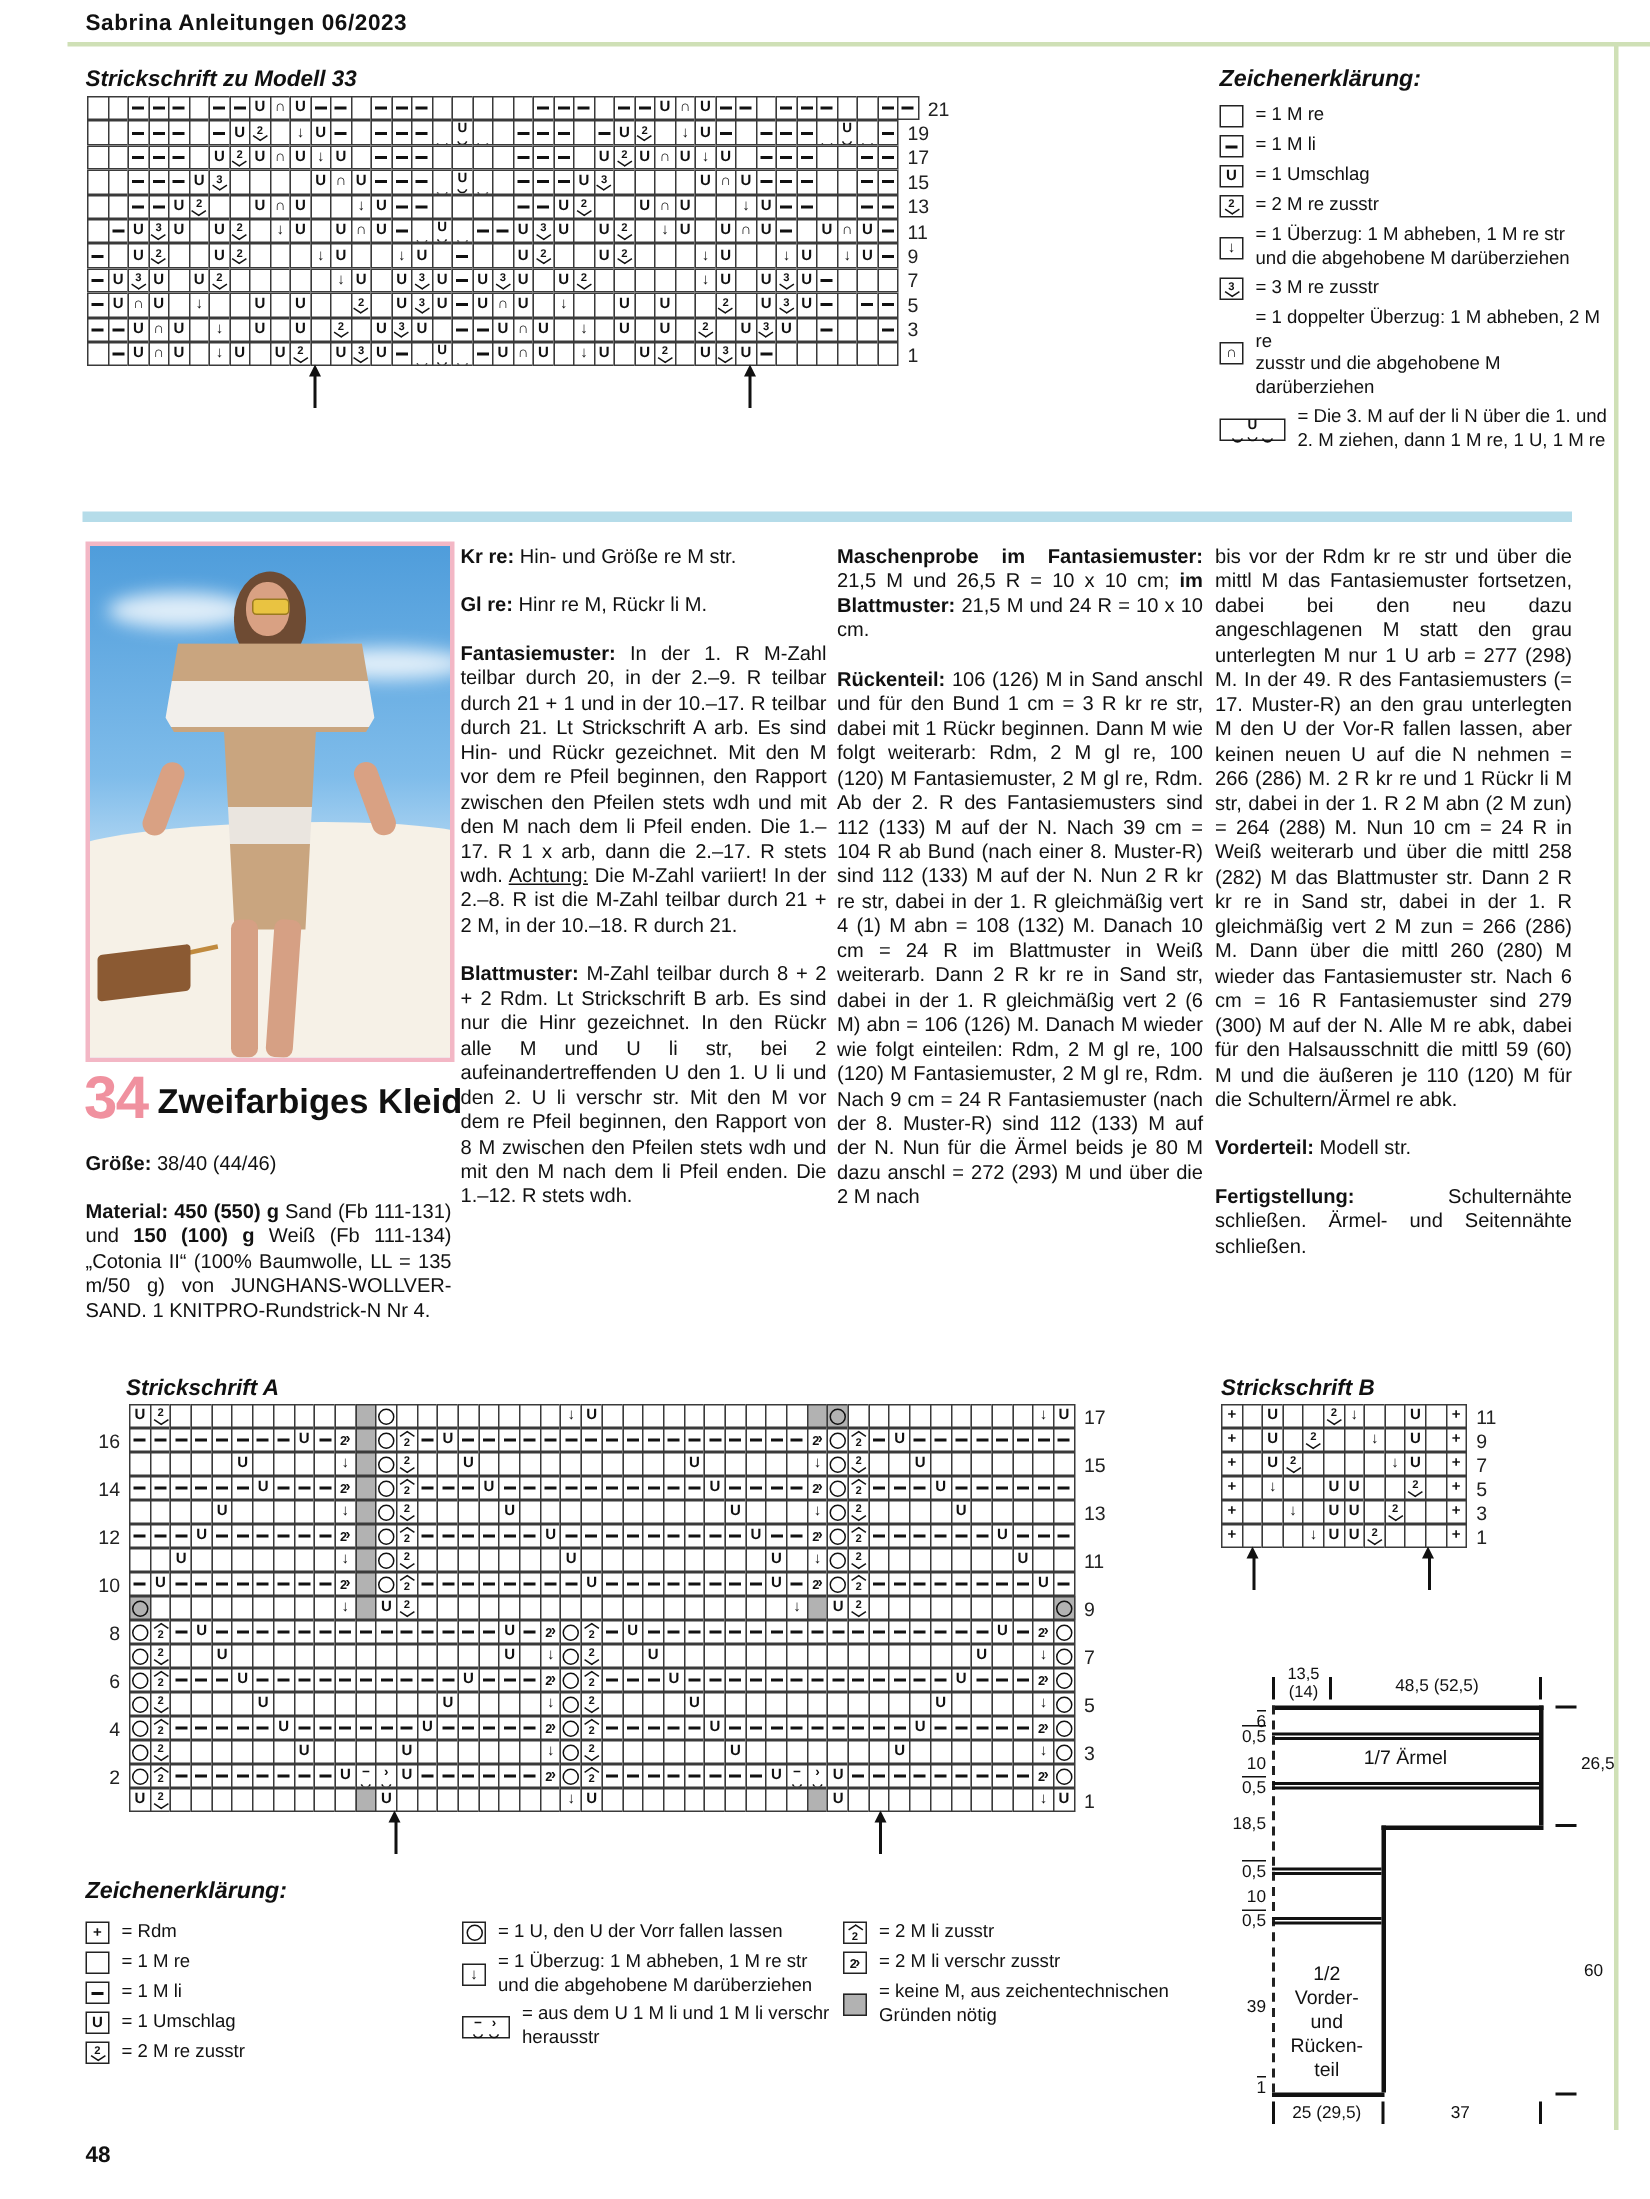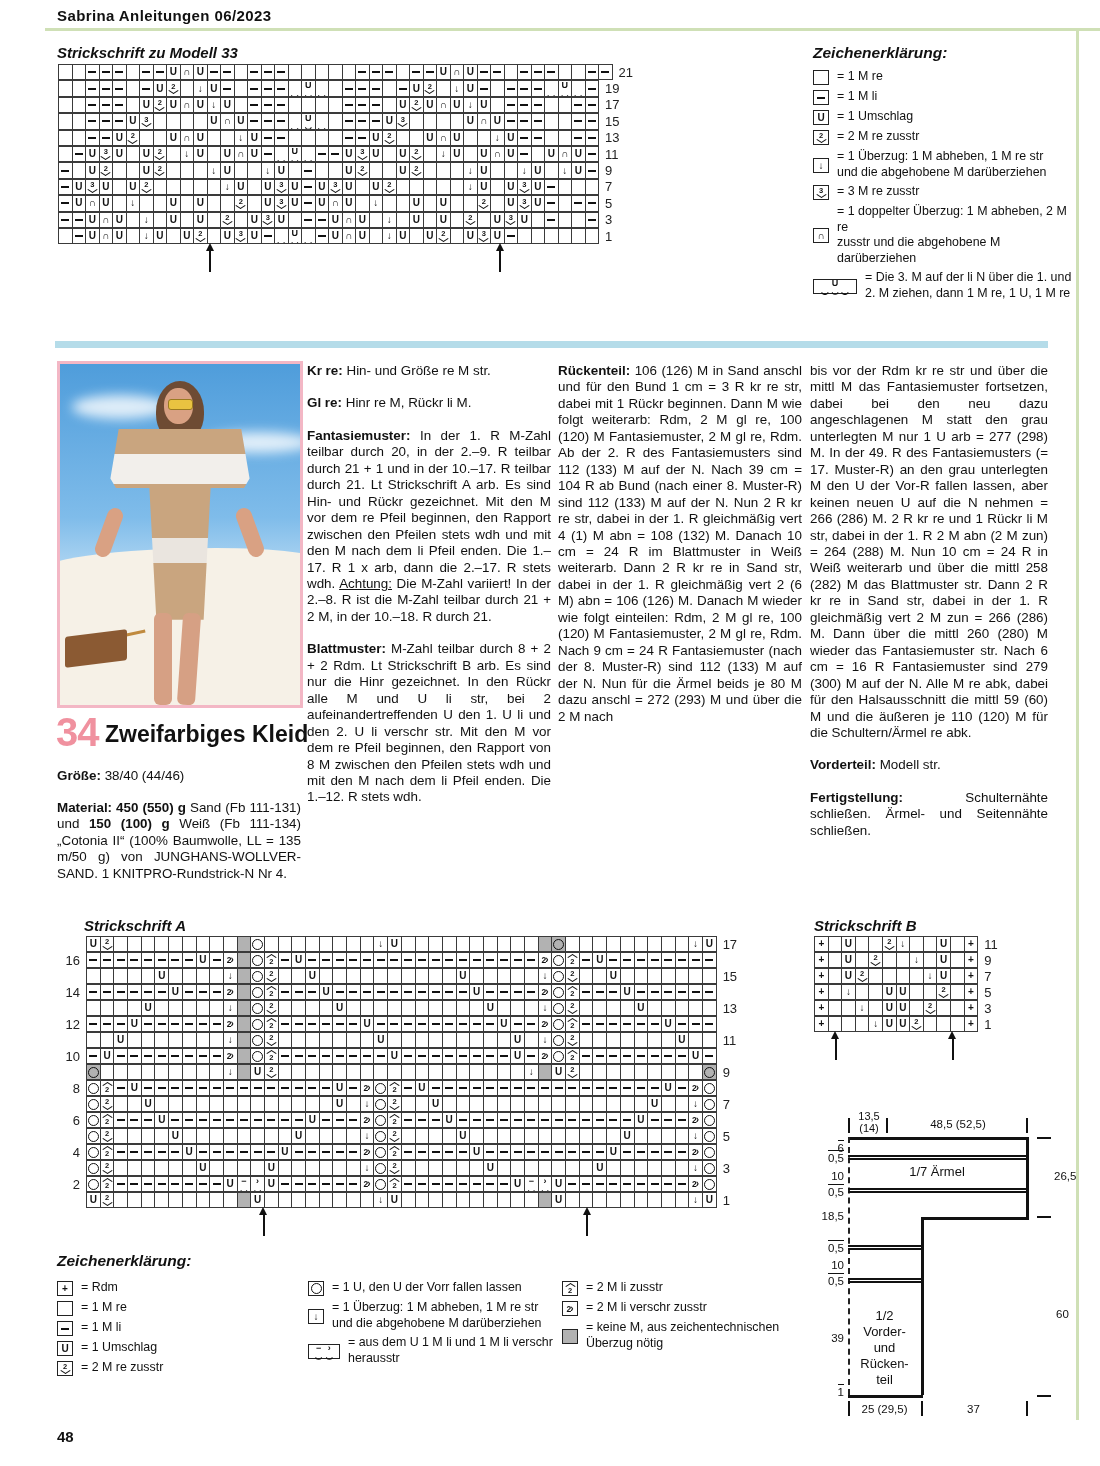--- a/index.html
+++ b/index.html
@@ -1058,20 +1058,21 @@
     <p><b>Material: 450 (550) g</b><span> Sand (Fb 111-131) und </span><b>150 (100) g</b><span> Weiß (Fb 111-134) „Cotonia II“ (100% Baumwolle, LL = 135 m/50 g) von JUNGHANS-WOLLVER-SAND. 1 KNITPRO-Rundstrick-N Nr 4.</span></p>
   </div>
 
 <div class="txtcol" id="col2" style="left:307px">
     <p><b>Kr re:</b><span> Hin- und Größe re M str.</span></p>
     <p><b>Gl re:</b><span> Hinr re M, Rückr li M.</span></p>
     <p><b>Fantasiemuster:</b><span> In der 1. R M-Zahl teilbar durch 20, in der 2.–9. R teilbar durch 21 + 1 und in der 10.–17. R teilbar durch 21. Lt Strickschrift A arb. Es sind Hin- und Rückr gezeichnet. Mit den M vor dem re Pfeil beginnen, den Rapport zwischen den Pfeilen stets wdh und mit den M nach dem li Pfeil enden. Die 1.–17. R 1 x arb, dann die 2.–17. R stets wdh. </span><span class="ul">Achtung:</span><span> Die M-Zahl variiert! In der 2.–8. R ist die M-Zahl teilbar durch 21 + 2 M, in der 10.–18. R durch 21.</span></p>
     <p><b>Blattmuster:</b><span> M-Zahl teilbar durch 8 + 2 + 2 Rdm. Lt Strickschrift B arb. Es sind nur die Hinr gezeichnet. In den Rückr alle M und U li str, bei 2 aufeinandertreffenden U den 1. U li und den 2. U li verschr str. Mit den M vor dem re Pfeil beginnen, den Rapport von 8 M zwischen den Pfeilen stets wdh und mit den M nach dem li Pfeil enden. Die 1.–12. R stets wdh.</span></p>
   </div>
 <div class="txtcol" id="col3" style="left:558px">
+    <p><b>Maschenprobe im Fantasiemuster:</b><span> 21,5 M und 26,5 R = 10 x 10 cm; </span><b>im Blattmuster:</b><span> 21,5 M und 24 R = 10 x 10 cm.</span></p>
     <p><b>Rückenteil:</b><span> 106 (126) M in Sand anschl und für den Bund 1 cm = 3 R kr re str, dabei mit 1 Rückr beginnen. Dann M wie folgt weiterarb: Rdm, 2 M gl re, 100 (120) M Fantasiemuster, 2 M gl re, Rdm. Ab der 2. R des Fantasiemusters sind 112 (133) M auf der N. Nach 39 cm = 104 R ab Bund (nach einer 8. Muster-R) sind 112 (133) M auf der N. Nun 2 R kr re str, dabei in der 1. R gleichmäßig vert 4 (1) M abn = 108 (132) M. Danach 10 cm = 24 R im Blattmuster in Weiß weiterarb. Dann 2 R kr re in Sand str, dabei in der 1. R gleichmäßig vert 2 (6 M) abn = 106 (126) M. Danach M wieder wie folgt einteilen: Rdm, 2 M gl re, 100 (120) M Fantasiemuster, 2 M gl re, Rdm. Nach 9 cm = 24 R Fantasiemuster (nach der 8. Muster-R) sind 112 (133) M auf der N. Nun für die Ärmel beids je 80 M dazu anschl = 272 (293) M und über die 2 M nach</span></p>
   </div>
 <div class="txtcol" id="col4" style="left:810px;width:238px">
     <p><span>bis vor der Rdm kr re str und über die mittl M das Fantasiemuster fortsetzen, dabei bei den neu dazu angeschlagenen M statt den grau unterlegten M nur 1 U arb = 277 (298) M. In der 49. R des Fantasiemusters (= 17. Muster-R) an den grau unterlegten M den U der Vor-R fallen lassen, aber keinen neuen U auf die N nehmen = 266 (286) M. 2 R kr re und 1 Rückr li M str, dabei in der 1. R 2 M abn (2 M zun) = 264 (288) M. Nun 10 cm = 24 R in Weiß weiterarb und über die mittl 258 (282) M das Blattmuster str. Dann 2 R kr re in Sand str, dabei in der 1. R gleichmäßig vert 2 M zun = 266 (286) M. Dann über die mittl 260 (280) M wieder das Fantasiemuster str. Nach 6 cm = 16 R Fantasiemuster sind 279 (300) M auf der N. Alle M re abk, dabei für den Halsausschnitt die mittl 59 (60) M und die äußeren je 110 (120) M für die Schultern/Ärmel re abk.</span></p>
     <p><b>Vorderteil:</b><span> Modell str.</span></p>
     <p><b>Fertigstellung:</b><span> Schulternähte schließen. Ärmel- und Seitennähte schließen.</span></p>
   </div>
 
 <div class="ctitle" style="left:84px;top:917px">Strickschrift A</div>
 <div class="chartbox" id="chartA" style="left:56px;top:936px">
@@ -3001,17 +3002,17 @@
     </div>
     <div class="litem">
       <div class="lbox">
         <span class="zz">2<i>›</i></span>
       </div>
       <div class="ltx">= 2 M li verschr zusstr</div>
     </div>
     <div class="litem">
       <div class="lbox gray"></div>
       <div class="ltx">= keine M, aus zeichentechnischen
-Überzug nötig</div>
+Gründen nötig</div>
     </div>
   </div>
 
 <div class="abs" id="pgnum">48</div>
 
 </body></html>

